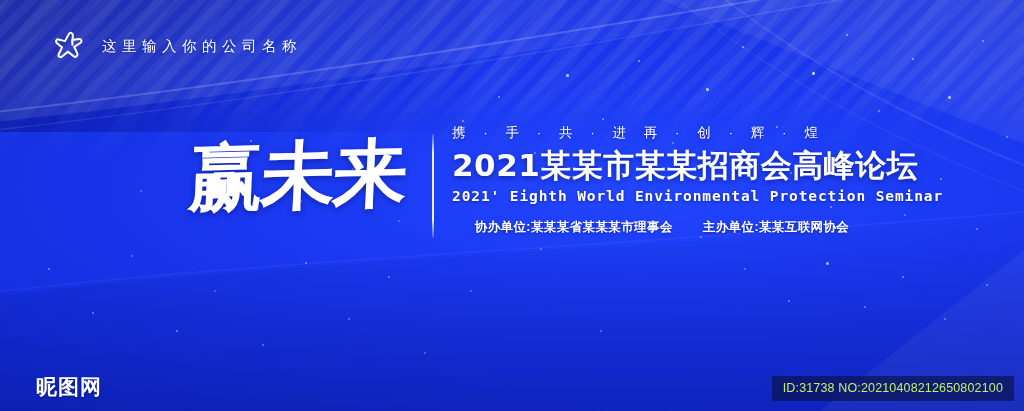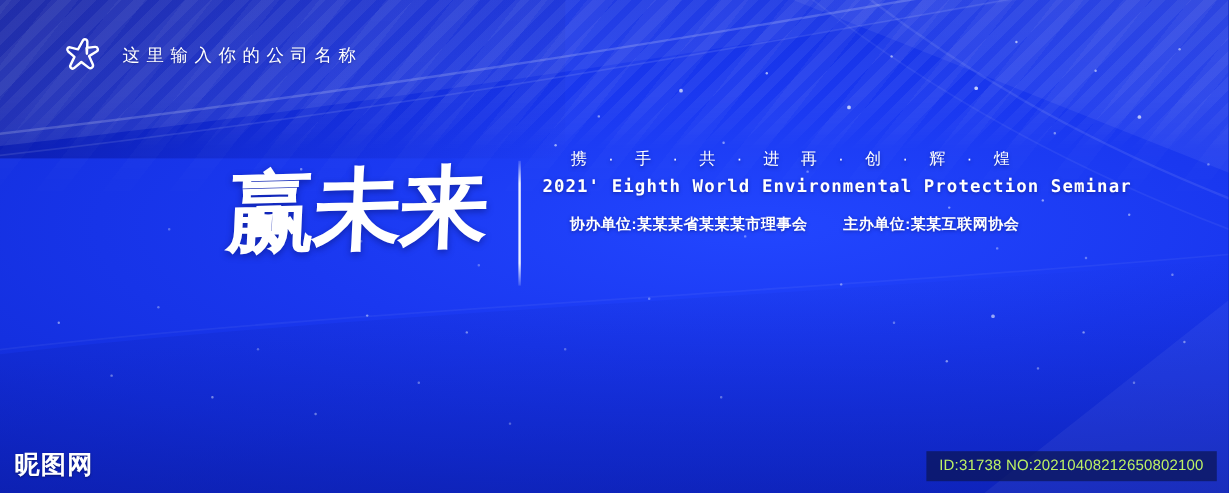--- a/index.html
+++ b/index.html
@@ -85,21 +85,21 @@
   }
 
   .divider{
     position:absolute;left:432px;top:16px;
     width:2px;height:104px;
     background:linear-gradient(180deg, rgba(255,255,255,.15) 0%, rgba(255,255,255,.92) 18%, rgba(255,255,255,.92) 82%, rgba(255,255,255,.15) 100%);
   }
 
   .right-block{
     position:absolute;left:452px;top:0;width:420px;
-    text-align:center;
+    text-align:left;
   }
   .tagline{
     color:#ffffff;font-size:13.5px;letter-spacing:7px;
     margin:6px 0 0 0;white-space:nowrap;
     text-shadow:0 1px 3px rgba(4,12,90,.5);
   }
   .headline{
     color:#ffffff;
     font-size:31px;font-weight:700;line-height:1.08;
     letter-spacing:.5px;margin:7px 0 0 0;white-space:nowrap;
@@ -116,21 +116,21 @@
     margin:15px 0 0 0;display:flex;justify-content:center;gap:30px;
     white-space:nowrap;
   }
   .orgs span{
     color:#ffffff;font-size:12.5px;font-weight:700;letter-spacing:.4px;
     text-shadow:0 1px 3px rgba(4,12,90,.5);
   }
 
   
   .watermark{
-    position:absolute;left:12px;bottom:14px;
+    position:absolute;left:36px;bottom:14px;
     display:flex;align-items:flex-end;gap:9px;text-align:right;
   }
   .wm-cn{
     color:#ffffff;font-size:21px;font-weight:700;line-height:1;
     font-family:"DejaVu Serif","Liberation Serif",serif;letter-spacing:1px;
     text-shadow:0 1px 2px rgba(0,0,0,.4);
   }
   .wm-url{
     color:#ffffff;font-size:18px;font-weight:700;line-height:1.05;
     letter-spacing:.2px;text-shadow:0 1px 2px rgba(0,0,0,.4);
@@ -253,20 +253,21 @@
   <div class="hero">
 
     <div class="calli">
       <span class="calli-text">赢未来</span>
     </div>
 
     <div class="divider"></div>
 
     <div class="right-block">
       <p class="tagline">携 · 手 · 共 · 进  再 · 创 · 辉 · 煌</p>
+      <p class="headline">2021某某市某某招商会高峰论坛</p>
       <p class="subhead">2021' Eighth World Environmental Protection Seminar</p>
       <div class="orgs">
         <span>协办单位:某某某省某某某市理事会</span>
         <span>主办单位:某某互联网协会</span>
       </div>
     </div>
   </div>
 
   <div class="watermark">
     <span class="wm-cn">昵图网</span>

